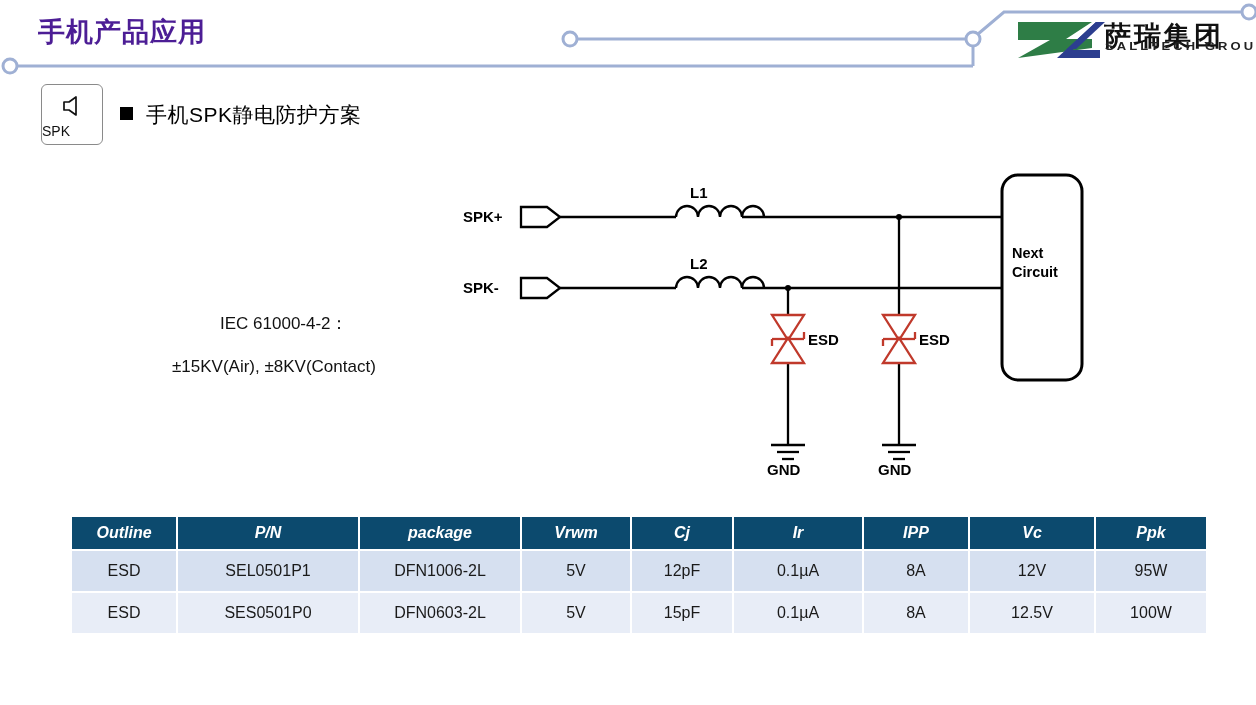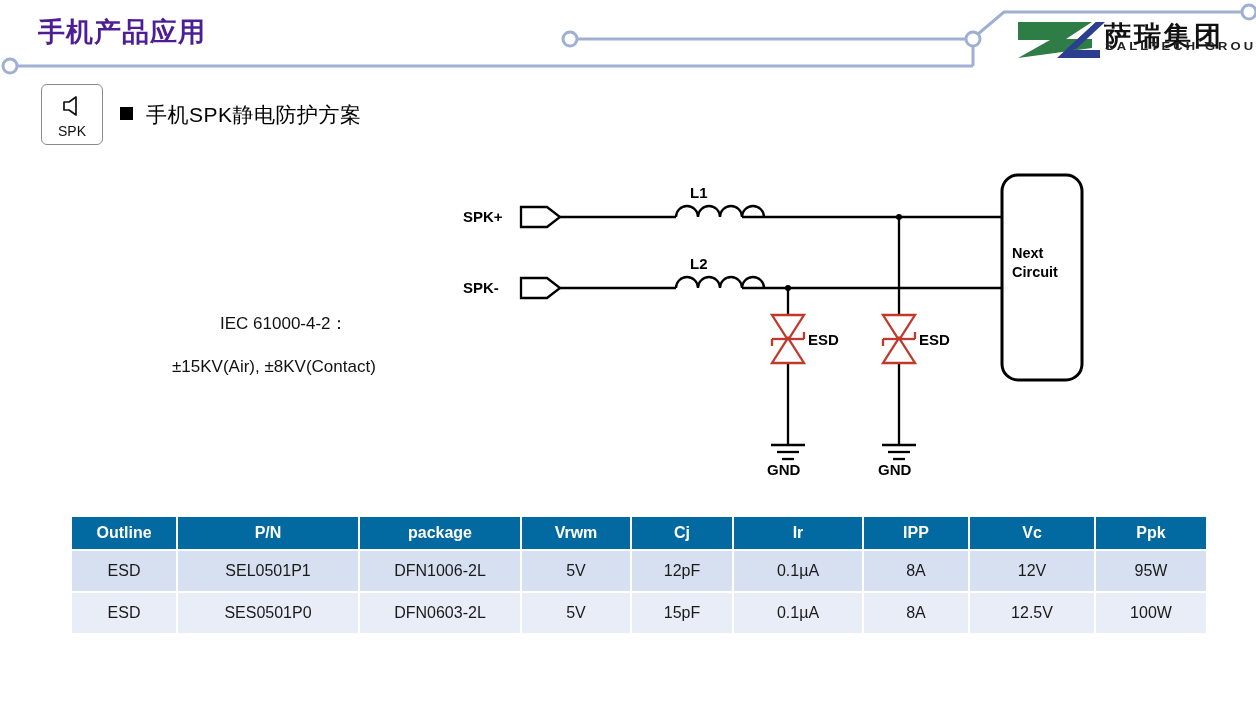--- a/index.html
+++ b/index.html
@@ -26,21 +26,21 @@
     font-size:13px;font-weight:bold;color:#222;letter-spacing:3.1px;white-space:nowrap;
     transform:scaleY(0.82);transform-origin:left top;
   }
 
   
   #spk-chip{
     position:absolute;left:41px;top:84px;width:60px;height:59px;
     border:1px solid #8a8a8a;border-radius:6px;background:#fff;
   }
   #spk-chip .spk-label{
-    position:absolute;left:0;right:0;bottom:5px;text-align:center;
+    position:absolute;left:0;right:0;bottom:5px;text-align:left;
     font-size:14px;color:#111;
   }
   #spk-chip .spk-icon{position:absolute;left:50%;top:10px;transform:translateX(-50%);}
   #section-bullet{
     position:absolute;left:120px;top:107px;width:13px;height:13px;background:#000;
   }
   #section-title{
     position:absolute;left:146px;top:101px;
     font-size:21px;font-weight:normal;color:#000;white-space:nowrap;letter-spacing:0.5px;
   }
@@ -53,22 +53,22 @@
   #iec-1{top:312px;margin-left:48px;}
   #iec-2{top:357px;}
 
   
   #spec-table{
     position:absolute;left:70px;top:515px;width:1127px;
     border-collapse:separate;border-spacing:2px 2px;
     table-layout:fixed;
   }
   #spec-table th{
-    background:#0369a1;color:#ffffff;font-size:16px;font-weight:bold;
-    height:30px;text-align:center;border:0;
+    background:#0c4a6e;color:#ffffff;font-size:16px;font-weight:bold;
+    height:30px;text-align:center;border:0;font-style:italic;
   }
   #spec-table td{
     font-size:16px;color:#1a1a1a;text-align:center;height:38px;font-weight:normal;border:0;
   }
   #spec-table tr.row-a td{background:#D6E0F0;}
   #spec-table tr.row-b td{background:#E8EDF7;}
 </style>
 </head>
 <body>
 

